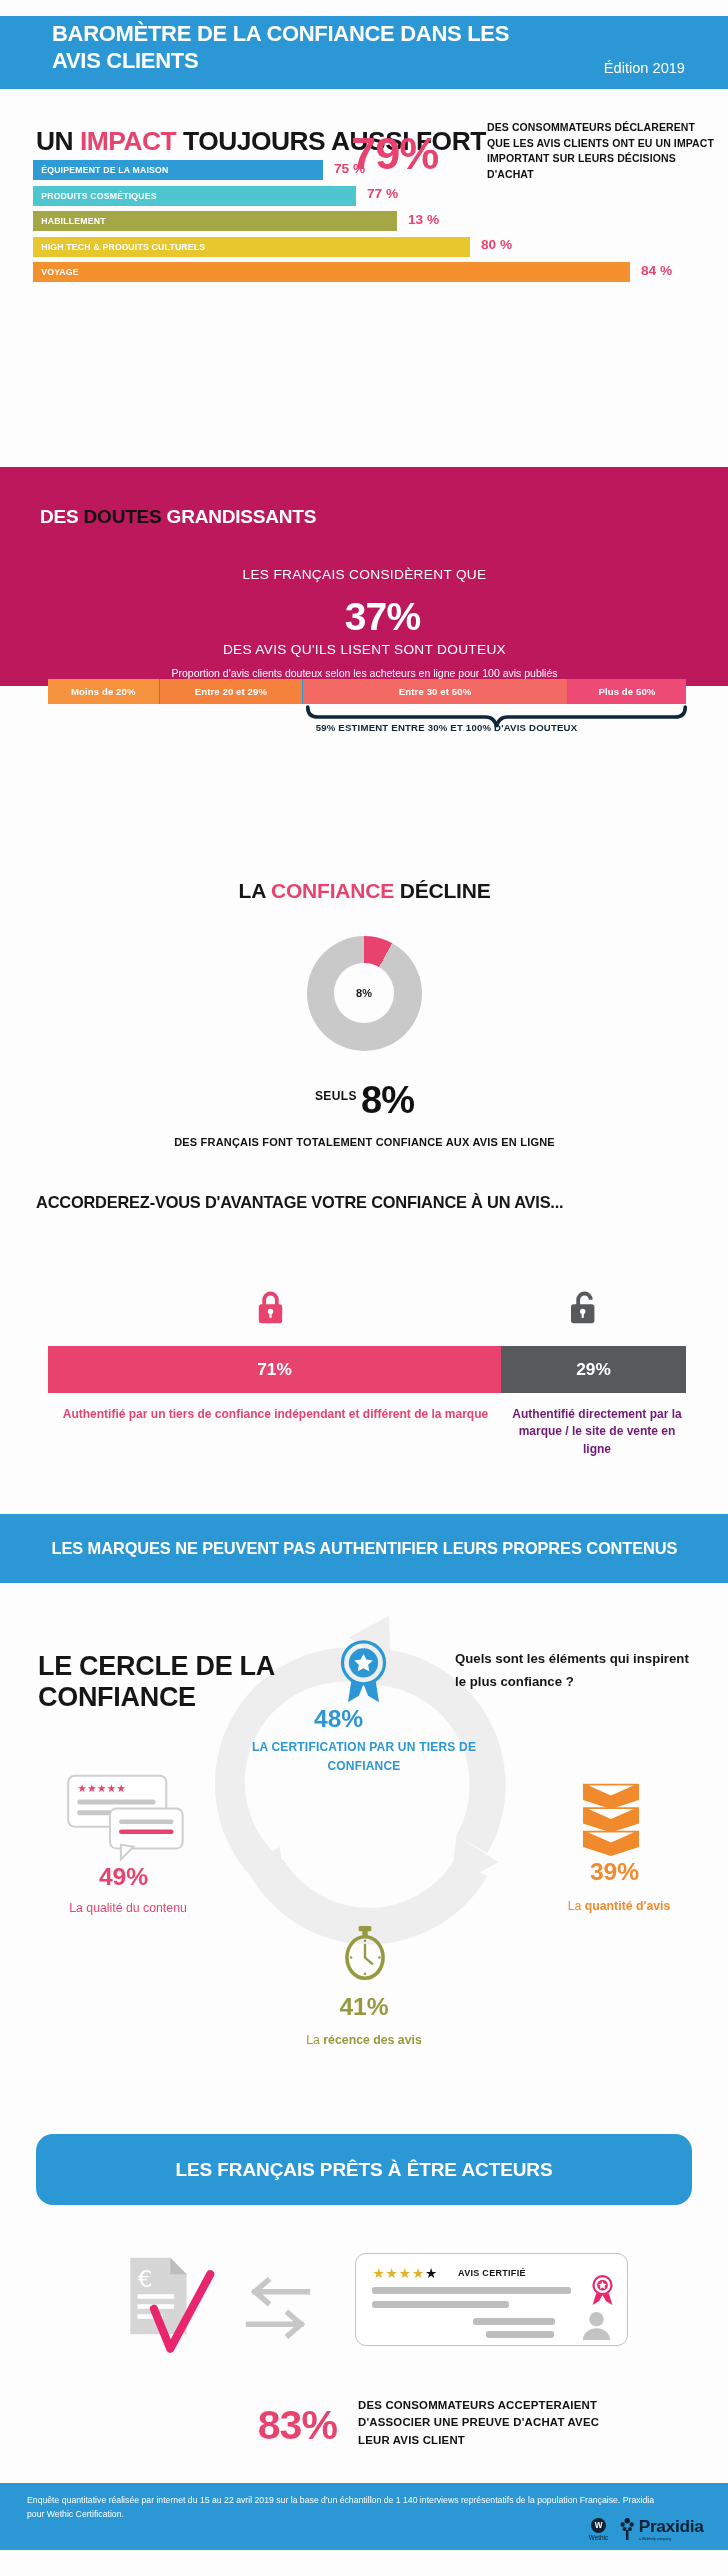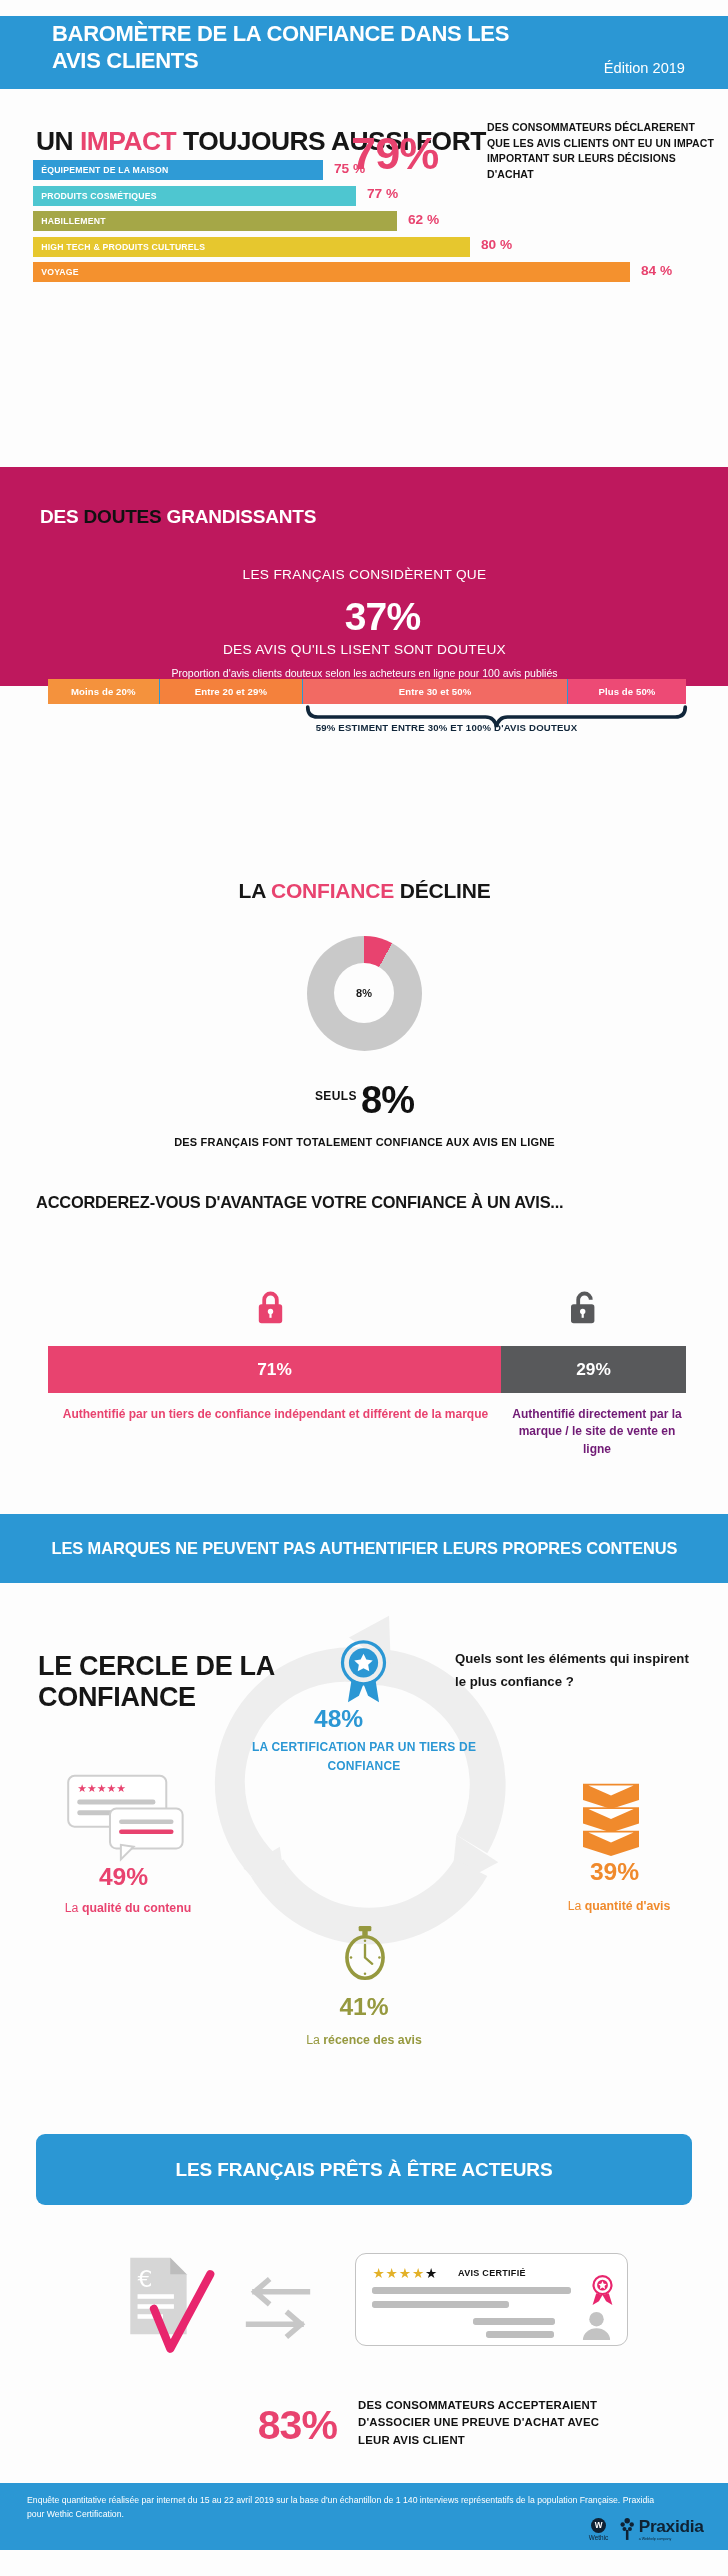--- a/index.html
+++ b/index.html
@@ -197,21 +197,21 @@
   }
   .review-icon { position: absolute; left: 66px; top: 1774px; width: 137px; height: 89px; }
   .v49 {
     position: absolute; left: 55px; top: 1863px; width: 137px; text-align: center;
     font-size: 24.6px; font-weight: bold; color: #e8436f;
   }
   .l49 {
     position: absolute; left: 23px; top: 1901px; width: 210px; text-align: center;
     font-size: 12.3px; color: #e8436f;
   }
-  .l49 b { font-weight: bold; }
+  .l49 b { font-weight: normal; }
   .stack-icon { position: absolute; left: 583px; top: 1778px; width: 56px; height: 82px; }
   .v39 {
     position: absolute; left: 560px; top: 1858px; width: 109px; text-align: center;
     font-size: 24.6px; font-weight: bold; color: #f08a2c;
   }
   .l39 {
     position: absolute; left: 528px; top: 1899px; width: 182px; text-align: center;
     font-size: 12.3px; color: #f08a2c;
   }
   .l39 b { font-weight: bold; }
@@ -222,21 +222,21 @@
   }
   .l41 {
     position: absolute; left: 273px; top: 2033px; width: 182px; text-align: center;
     font-size: 12.3px; color: #96993f;
   }
   .l41 b { font-weight: bold; }
 
   
   .s7-band {
     position: absolute; left: 36px; top: 2134px; width: 656px; height: 71px;
-    background: #2b97d4; border-radius: 9px;
+    background: #2b97d4; border-radius: 17px;
     display: flex; align-items: center; justify-content: center;
   }
   .s7-txt { color: #fff; font-size: 19px; font-weight: bold; letter-spacing: -0.1px; }
 
   .doc-icon { position: absolute; left: 123px; top: 2254px; width: 100px; height: 105px; }
   .arrows-icon { position: absolute; left: 244px; top: 2275px; width: 68px; height: 66px; }
   .card {
     position: absolute; left: 355px; top: 2253px; width: 273px; height: 93px;
     border: 1.5px solid #c3c3c3; border-radius: 11px; background: #fff;
   }
@@ -306,21 +306,21 @@
     <div class="bar-row">
       <div class="bar-fill" style="width:323px;background:#4ec6d0;">
         <span class="bar-label">PRODUITS COSMÉTIQUES</span>
       </div>
       <div class="bar-val" style="left:334px;">77 %</div>
     </div>
     <div class="bar-row">
       <div class="bar-fill" style="width:364px;background:#a5a747;">
         <span class="bar-label">HABILLEMENT</span>
       </div>
-      <div class="bar-val" style="left:375px;">62 %</div>
+      <div class="bar-val" style="left:375px;">13 %</div>
     </div>
     <div class="bar-row">
       <div class="bar-fill" style="width:437px;background:#e6c72e;">
         <span class="bar-label">HIGH TECH &amp; PRODUITS CULTURELS</span>
       </div>
       <div class="bar-val" style="left:448px;">80 %</div>
     </div>
     <div class="bar-row">
       <div class="bar-fill" style="width:597px;background:#f4912e;">
         <span class="bar-label">VOYAGE</span>

